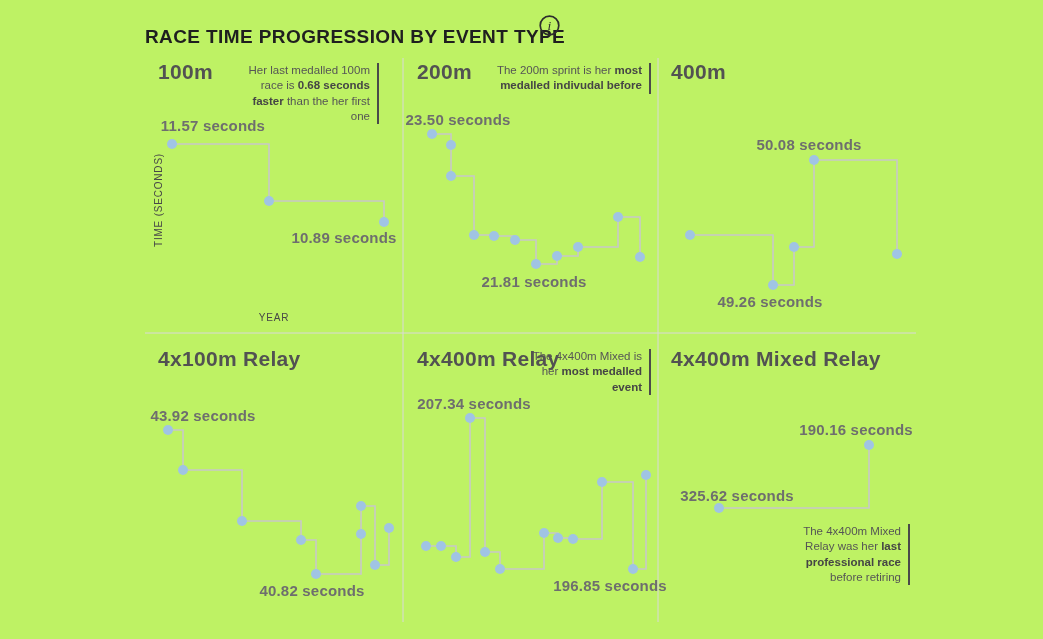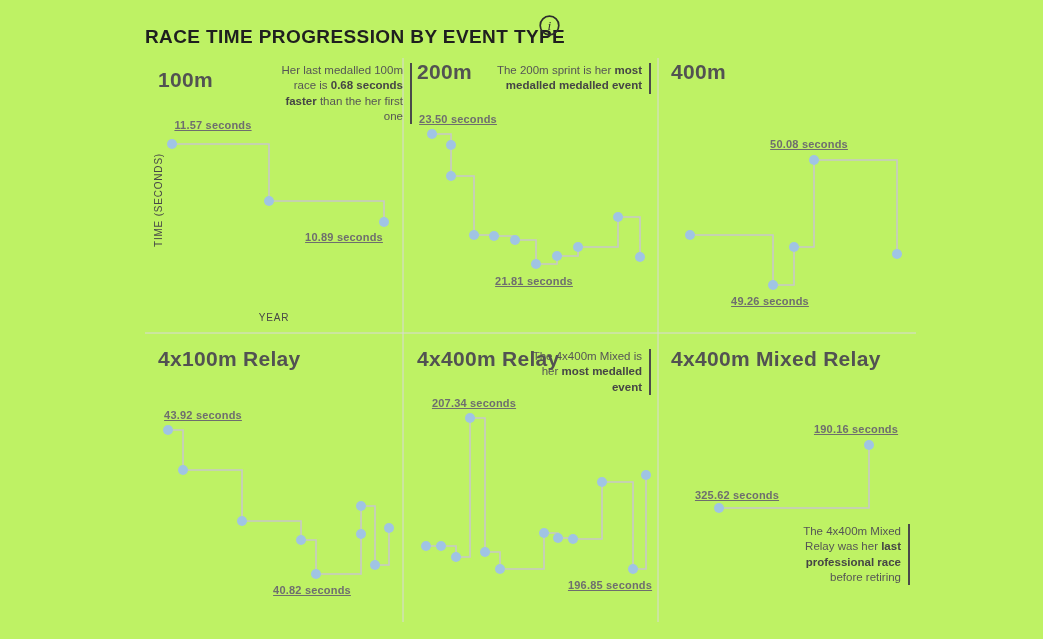--- a/index.html
+++ b/index.html
@@ -2,21 +2,21 @@
 <html><head>
 <meta charset="utf-8">
 <style>
   html,body{margin:0;padding:0;background:#ffffff;}
   body{font-family:"Liberation Sans",sans-serif;}
   .canvas{position:relative;width:1043px;height:639px;background:#bef264;overflow:hidden;}
   .page-title{position:absolute;left:145px;top:13px;font-size:19px;font-weight:bold;color:#1f1f1f;letter-spacing:.4px;white-space:nowrap;}
   .info-icon{position:absolute;left:538px;top:14px;width:23px;height:23px;cursor:pointer;}
   #chart-svg{position:absolute;left:0;top:0;}
   .panel-title{position:absolute;font-size:21px;font-weight:bold;color:#525252;letter-spacing:.3px;white-space:nowrap;}
-  .value-label{position:absolute;font-size:11px;font-weight:bold;color:#6e6e6e;white-space:nowrap;transform:translate(-50%,-50%);letter-spacing:.2px;text-decoration:underline;}
+  .value-label{position:absolute;font-size:15px;font-weight:bold;color:#6e6e6e;white-space:nowrap;transform:translate(-50%,-50%);letter-spacing:.2px;}
   .annotation{position:absolute;font-size:11.5px;color:#555;text-align:right;line-height:1.33;border-right:2px solid #4a4a4a;padding-right:7px;box-sizing:content-box;}
   .annotation b{color:#454545;}
   .axis-label{position:absolute;font-size:10px;color:#474747;letter-spacing:.8px;white-space:nowrap;transform:translate(-50%,-50%);}
   .axis-label.vert{transform:translate(-50%,-50%) rotate(-90deg);}
 </style>
 </head>
 <body>
 
 <div class="canvas">
 
@@ -77,30 +77,30 @@
       <circle cx="573" cy="539" r="5" fill="#a0c4e4"></circle>
       <circle cx="602" cy="482" r="5" fill="#a0c4e4"></circle>
       <circle cx="633" cy="569" r="5" fill="#a0c4e4"></circle>
       <circle cx="646" cy="475" r="5" fill="#a0c4e4"></circle>
       <path d="M719,508 H869 V445" fill="none" stroke="#c8c8c8" stroke-width="1.6"></path>
       <circle cx="719" cy="508" r="5" fill="#a0c4e4"></circle>
       <circle cx="869" cy="445" r="5" fill="#a0c4e4"></circle>
     </svg>
 
   <div id="overlay">
-      <div class="panel-title" style="left: 158px; top: 60px; position: absolute; margin-top: 8px;">100m</div>
+      <div class="panel-title" style="left: 158px; top: 60px; position: absolute;">100m</div>
       <div class="value-label" style="left: 213px; top: 125px; position: absolute;">11.57 seconds</div>
       <div class="value-label" style="left: 344px; top: 237px; position: absolute;">10.89 seconds</div>
-      <div class="annotation" style="left: 281px; top: 63px; width: 122px; position: absolute;"><span>Her last medalled 100m race is </span><b>0.68 seconds faster</b><span> than the her first one</span></div>
+      <div class="annotation" style="left: 248px; top: 63px; width: 122px; position: absolute;"><span>Her last medalled 100m race is </span><b>0.68 seconds faster</b><span> than the her first one</span></div>
       <div class="axis-label vert" style="left: 158px; top: 200px; position: absolute;">TIME (SECONDS)</div>
       <div class="axis-label" style="left: 274px; top: 317px; position: absolute;">YEAR</div>
       <div class="panel-title" style="left: 417px; top: 60px; position: absolute;">200m</div>
       <div class="value-label" style="left: 458px; top: 119px; position: absolute;">23.50 seconds</div>
       <div class="value-label" style="left: 534px; top: 281px; position: absolute;">21.81 seconds</div>
-      <div class="annotation" style="left: 487px; top: 63px; width: 155px; position: absolute;"><span>The 200m sprint is her </span><b>most medalled medalled event</b></div>
+      <div class="annotation" style="left: 487px; top: 63px; width: 155px; position: absolute;"><span>The 200m sprint is her </span><b>most medalled indivudal before</b></div>
       <div class="panel-title" style="left: 671px; top: 60px; position: absolute;">400m</div>
       <div class="value-label" style="left: 809px; top: 144px; position: absolute;">50.08 seconds</div>
       <div class="value-label" style="left: 770px; top: 301px; position: absolute;">49.26 seconds</div>
       <div class="panel-title" style="left: 158px; top: 347px; position: absolute;">4x100m Relay</div>
       <div class="value-label" style="left: 203px; top: 415px; position: absolute;">43.92 seconds</div>
       <div class="value-label" style="left: 312px; top: 590px; position: absolute;">40.82 seconds</div>
       <div class="panel-title" style="left: 417px; top: 347px; position: absolute;">4x400m Relay</div>
       <div class="value-label" style="left: 474px; top: 403px; position: absolute;">207.34 seconds</div>
       <div class="value-label" style="left: 610px; top: 585px; position: absolute;">196.85 seconds</div>
       <div class="annotation" style="left: 527px; top: 349px; width: 115px; position: absolute;"><span>The 4x400m Mixed is her </span><b>most medalled event</b></div>

